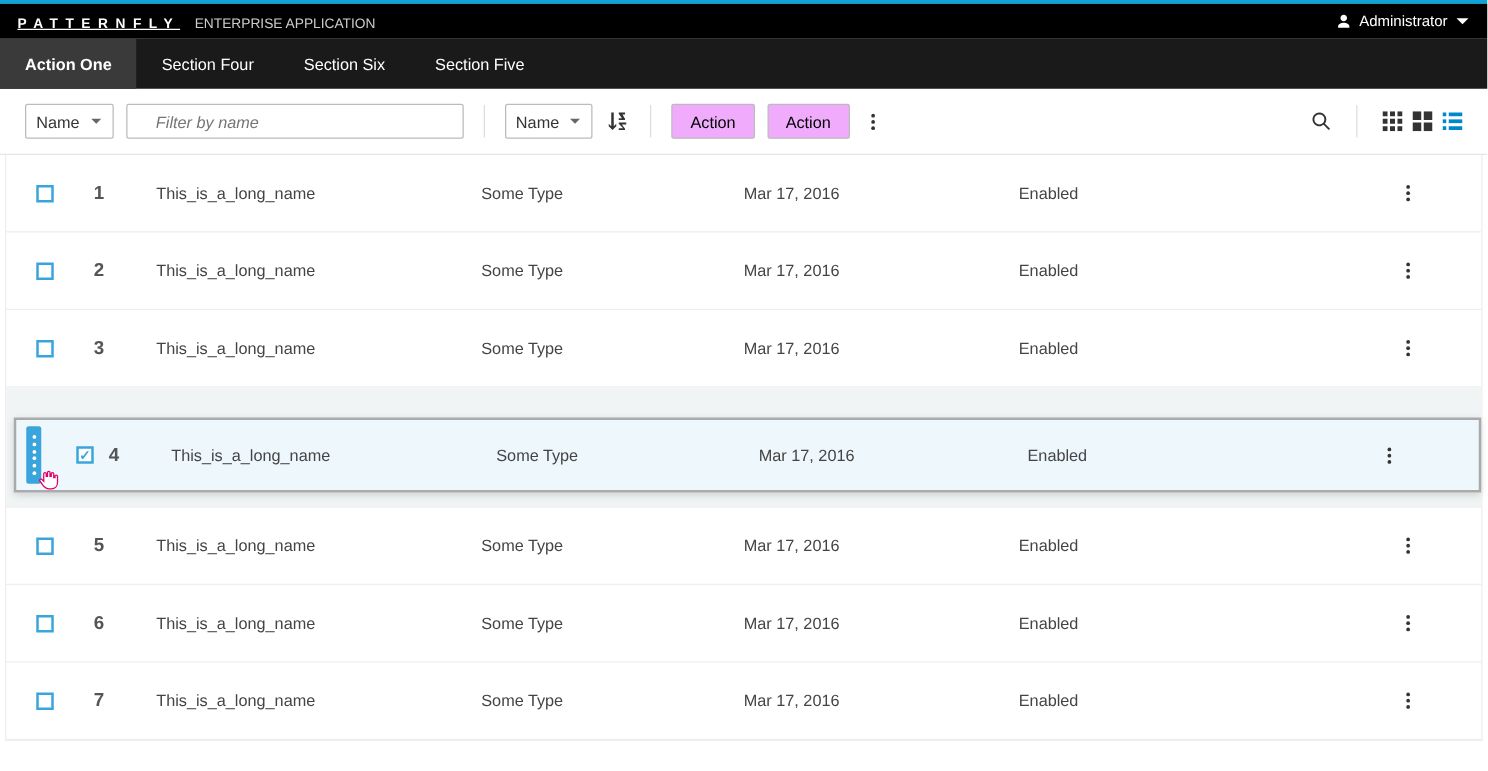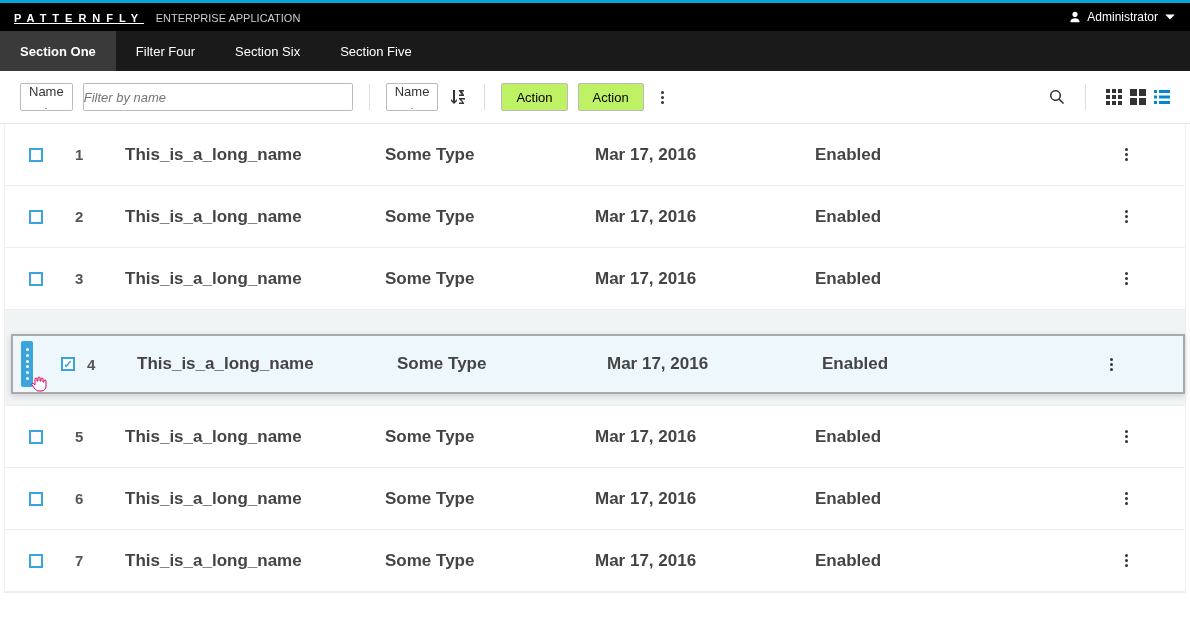--- a/index.html
+++ b/index.html
@@ -7,36 +7,36 @@
 .topbar { background: #000; height: 3px; background: linear-gradient(#09a5db, #09a5db); }
 .header { background: #000; color: #fff; height: 28px; display: flex; align-items: center; padding: 0 14px; justify-content: space-between; }
 .brand { letter-spacing: 6px; font-weight: 600; font-size: 11px; text-decoration: underline; }
 .brand-sub { letter-spacing: 0; font-weight: 300; margin-left: 8px; font-size: 11px; color: #ccc; }
 .user { display: flex; align-items: center; gap: 6px; font-size: 12px; cursor: pointer; }
 .user svg { width: 12px; height: 12px; fill: #fff; }
 .navbar { background: #1a1a1a; display: flex; height: 40px; }
 .nav-item { color: #fff; padding: 0 20px; display: flex; align-items: center; font-size: 13px; cursor: pointer; }
 .nav-item.active { background: #3a3a3a; font-weight: 600; }
 .toolbar { padding: 12px 20px; display: flex; align-items: center; gap: 10px; border-bottom: 1px solid #e5e5e5; }
-.dropdown { border: 1px solid #bbb; background: #fff; height: 28px; display: flex; align-items: center; padding: 0 8px; border-radius: 2px; cursor: pointer; font-size: 13px; gap: 8px; flex-direction: column; }
+.dropdown { border: 1px solid #bbb; background: #fff; height: 28px; display: flex; align-items: center; padding: 0 8px; border-radius: 2px; cursor: pointer; font-size: 13px; gap: 8px; }
 .dropdown svg { width: 10px; height: 10px; fill: #666; }
-.filter-input { border: 1px solid #bbb; height: 28px; padding: 0 0; width: 270px; font-size: 13px; font-style: italic; color: #999; border-radius: 2px; }
+.filter-input { border: 1px solid #bbb; height: 28px; padding: 0 23px; width: 270px; font-size: 13px; font-style: italic; color: #999; border-radius: 2px; }
 .divider-v { width: 1px; height: 26px; background: #ddd; margin: 0 6px; }
 .sort-icon { width: 20px; height: 20px; display: flex; align-items: center; justify-content: center; cursor: pointer; }
-.btn { border: 1px solid #bbb; background: #bef264; height: 28px; padding: 0 14px; border-radius: 2px; cursor: pointer; font-size: 13px; }
+.btn { border: 1px solid #bbb; background: #f0abfc; height: 28px; padding: 0 14px; border-radius: 2px; cursor: pointer; font-size: 13px; }
 .kebab { width: 18px; display: flex; flex-direction: column; align-items: center; gap: 2px; cursor: pointer; padding: 6px 0; }
 .kebab span { width: 3px; height: 3px; background: #333; border-radius: 50%; }
 .toolbar-right { margin-left: auto; display: flex; align-items: center; gap: 14px; }
 .view-toggles { display: flex; gap: 8px; align-items: center; }
 .list-container { border-left: 1px solid #eee; border-right: 1px solid #eee; border-bottom: 1px solid #eee; margin: 0 4px; }
 .row { display: grid; grid-template-columns: 60px 50px 260px 210px 220px 260px 60px; align-items: center; height: 62px; border-bottom: 1px solid #eee; padding: 0 10px; }
 .checkbox { width: 14px; height: 14px; border: 2px solid #39a5dc; background: #fff; cursor: pointer; margin-left: 14px; display: flex; align-items: center; justify-content: center; }
 .checkbox.checked::after { content: "✓"; color: #39a5dc; font-size: 11px; font-weight: bold; }
 .row-num { font-weight: 700; font-size: 15px; color: #555; }
-.row-cell { font-size: 17px; color: #444; font-weight: bold; }
+.row-cell { font-size: 13px; color: #444; }
 .row-kebab { justify-self: end; }
 .drag-zone { background: #f1f4f5; height: 96px; position: relative; border-bottom: 1px solid #eee; }
 .drag-row { position: absolute; top: 24px; left: 6px; right: 0; height: 60px; background: #eef7fb; border: 2px solid #aaa; box-shadow: 0 2px 6px rgba(0,0,0,0.15); display: grid; grid-template-columns: 34px 40px 50px 260px 210px 215px 250px 60px; align-items: center; }
 .drag-handle { background: #39a5dc; width: 12px; height: 46px; margin-left: 8px; border-radius: 2px; display: flex; flex-direction: column; align-items: center; justify-content: space-around; padding: 6px 0; }
 .drag-handle span { width: 3px; height: 3px; background: #fff; border-radius: 50%; }
 .grab-cursor { position: absolute; left: 16px; bottom: -6px; width: 20px; height: 20px; }
 .search-icon svg, .view-icon svg { width: 16px; height: 16px; }
 .view-icon { cursor: pointer; display: flex; }
 .view-icon.active svg { fill: #0088ce; }
 .view-icon svg { fill: #333; }
@@ -56,22 +56,22 @@
         <path d="M8 8c2 0 3.5-1.6 3.5-3.5S10 1 8 1 4.5 2.6 4.5 4.5 6 8 8 8zm0 1.5c-2.7 0-6 1.3-6 4V15h12v-1.5c0-2.7-3.3-4-6-4z"></path>
       </svg>
     <span>Administrator</span>
     <svg viewBox="0 0 10 10">
         <path d="M1 3l4 4 4-4z"></path>
       </svg>
   </div>
 </div>
 
 <div class="navbar">
-  <div class="nav-item active">Section One</div>
-  <div class="nav-item">Filter Four</div>
+  <div class="nav-item active">Action One</div>
+  <div class="nav-item">Section Four</div>
   <div class="nav-item">Section Six</div>
   <div class="nav-item">Section Five</div>
 </div>
 
 <div class="toolbar">
   <div class="dropdown">
     <span>Name</span>
     <svg viewBox="0 0 10 10">
         <path d="M1 3l4 4 4-4z"></path>
       </svg>

